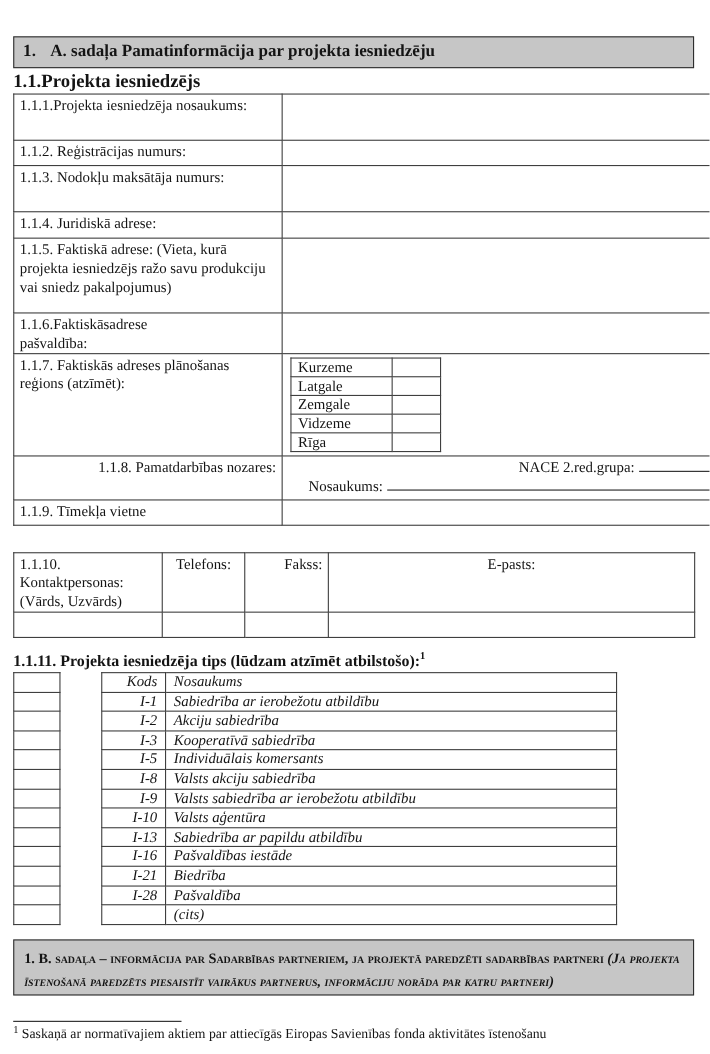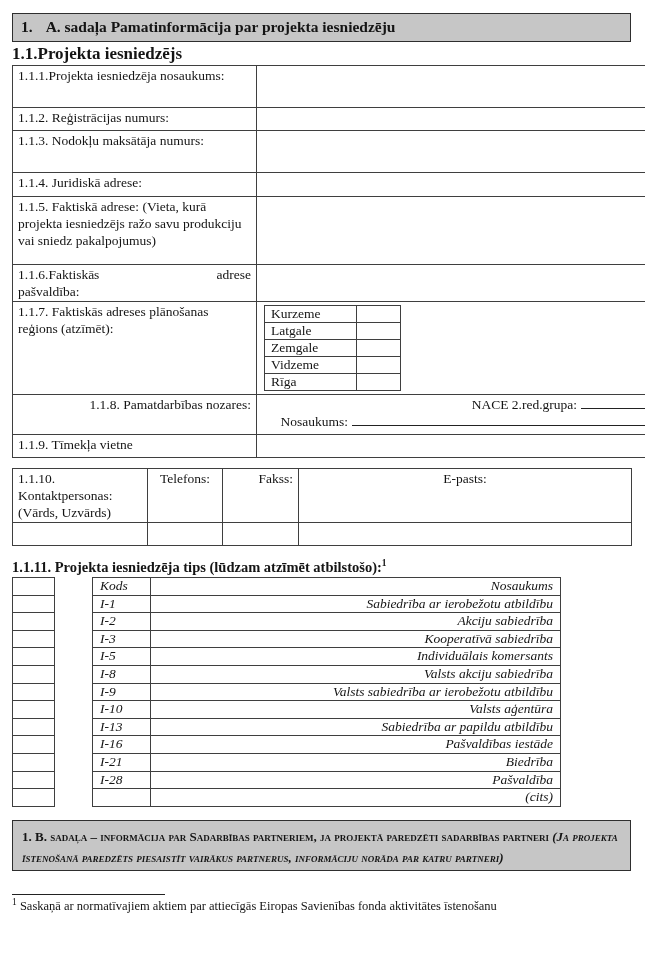--- a/index.html
+++ b/index.html
@@ -12,20 +12,21 @@
     overflow: hidden;
   }
   .content { position: absolute; top: 13px; left: 12px; width: 619px; }
 
   
   .section-bar {
     background: #c6c6c6;
     border: 1px solid #2e2e2e;
     padding: 4px 8px 5px 8px;
     font-weight: bold;
+    margin-top: 20px;
   }
   .bar-a { font-size: 15.5px; }
   .bar-a .num-gap { display: inline-block; width: 13px; }
   .bar-b {
     margin-top: 13px;
     font-size: 13px;
     line-height: 1.62;
     font-variant: small-caps;
     padding: 5px 9px 2px 9px;
   }
@@ -35,53 +36,53 @@
 
   table { border-collapse: collapse; }
   td { border: 1px solid #3f3f3f; vertical-align: top; font-size: 13.5px; line-height: 17px; padding: 1px 5px; }
 
   
   .t-applicant { width: 619px; table-layout: fixed; }
   .t-applicant .col-label { width: 244px; }
   .t-applicant .col-value { width: 398px; }
   .r-h42 { height: 42px; } .r-h23 { height: 23px; } .r-h24 { height: 24px; padding-left: 25px; }
   .r-h68 { height: 68px; } .r-h36 { height: 36px; } .r-h92 { height: 92px; } .r-h40 { height: 40px; text-align: right; }
-  .justify-line { display: flex; justify-content: space-between; }
+  .justify-line { display: flex; }
 
   
   .t-regions { margin: 2px 0 2px 2px; }
   .t-regions td { height: 17px; line-height: 16px; padding: 0 6px; }
   .t-regions .reg-name { width: 92px; }
   .t-regions .reg-check { width: 44px; }
 
   .blank-line { display: inline-block; border-bottom: 1px solid #222; height: 13px; vertical-align: baseline; }
   .blank-short { width: 68px; margin-left: 4px; }
   .blank-long { width: 297px; margin-left: 4px; }
 
   
-  .t-contacts { width: 619px; margin-top: 10px; table-layout: fixed; }
+  .t-contacts { width: 619px; margin-top: 24px; table-layout: fixed; }
   .t-contacts .c1 { width: 135px; }
   .t-contacts .c2 { width: 75px; text-align: center; }
   .t-contacts .c3 { width: 76px; text-align: right; }
   .t-contacts .c4 { width: 333px; text-align: center; }
   .t-contacts .hdr-row td { height: 53px; }
   .t-contacts .empty-row td { height: 23px; }
   .t-contacts .c1.hdr { text-align: left; }
 
   
   .type-heading { margin-top: 13px; font-weight: bold; font-size: 14.5px; }
   sup { font-size: 9.5px; vertical-align: super; line-height: 0; }
 
   
   .type-block { display: flex; align-items: flex-start; margin-top: 1px; }
   .t-checks { width: 43px; }
   .t-checks td { height: 17.6px; padding: 0 4px; }
   .t-type { margin-left: 37px; width: 468px; table-layout: fixed; font-style: italic; }
-  .t-type td { height: 17.6px; padding: 0 7px; line-height: 16px; text-align: right; }
-  .t-type .k { width: 58px; text-align: left; }
+  .t-type td { height: 17.6px; padding: 0 7px; line-height: 16px; }
+  .t-type .k { width: 58px; text-align: right; }
   .t-type .n { width: 410px; }
 
   
   .footnote { margin-top: 23px; }
   .footnote-rule { width: 153px; border-top: 1px solid #222; margin-bottom: 4px; }
   .footnote-text { font-size: 12.5px; }
 </style>
 </head>
 <body>
 

